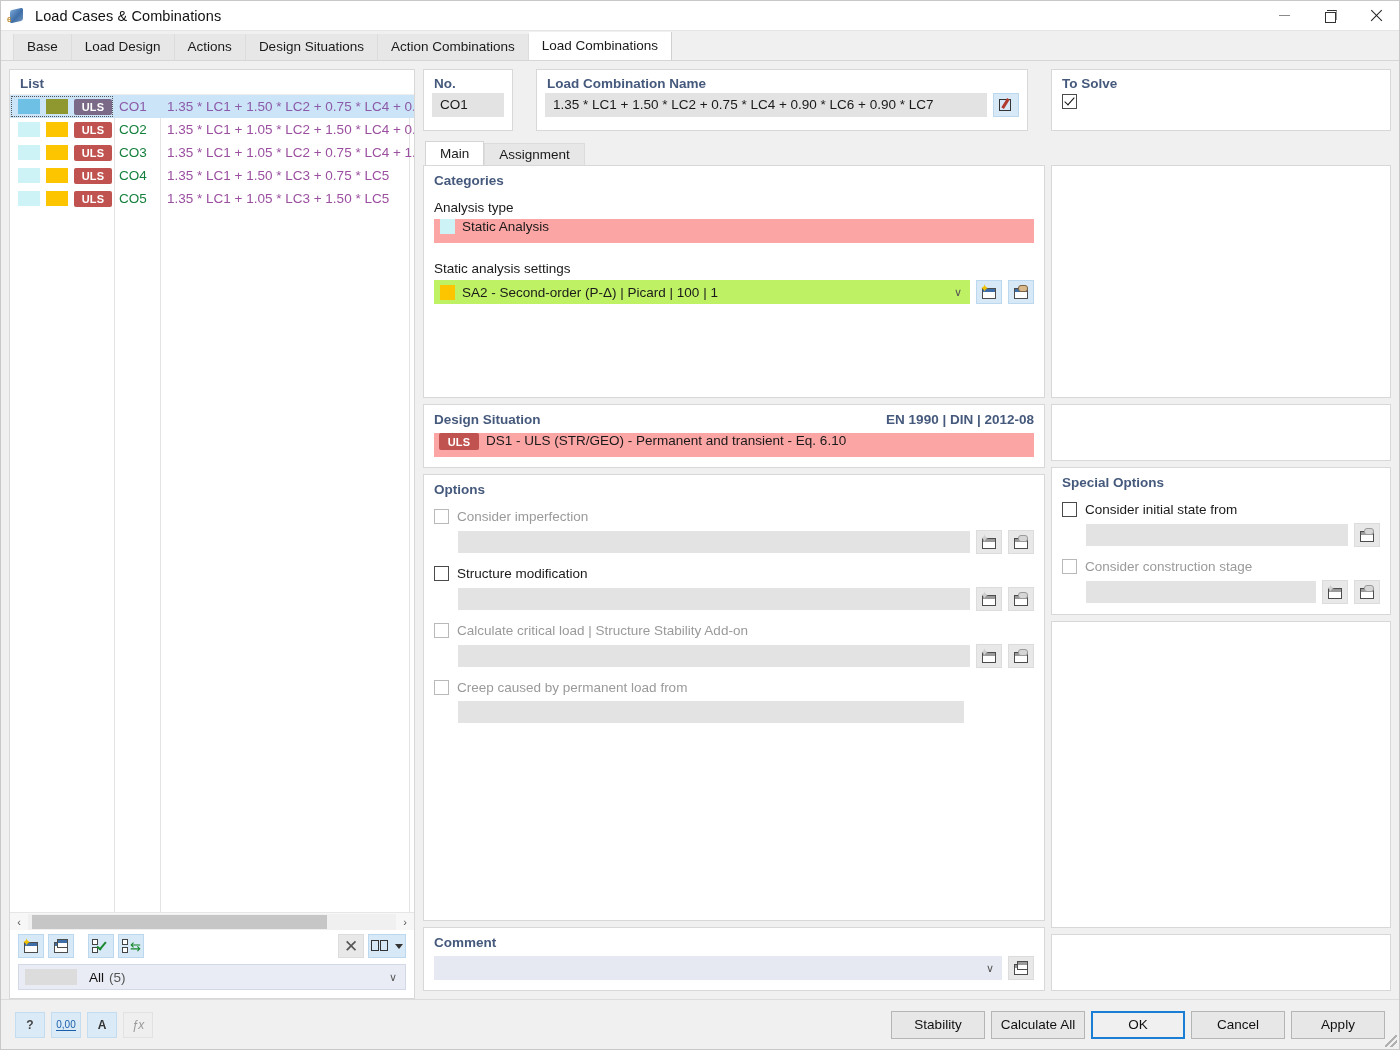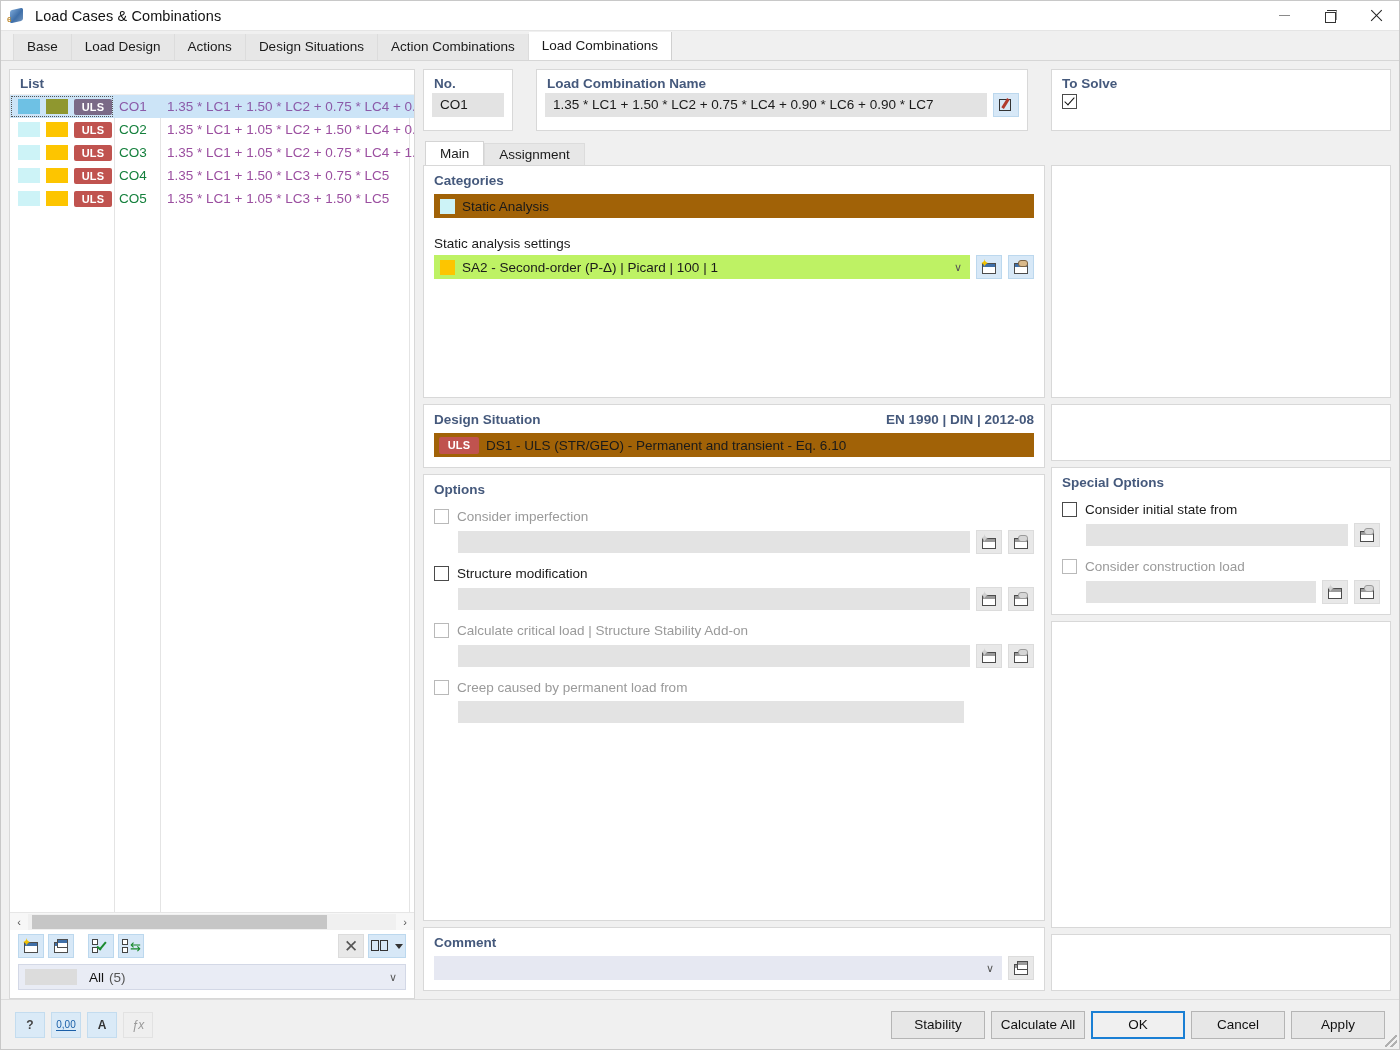--- a/index.html
+++ b/index.html
@@ -255,21 +255,21 @@
   .section { background: #fff; border: 1px solid #d8d8d8; padding: 7px 10px 10px 10px; }
   .section-title {
     font-size: 13.5px; font-weight: bold; color: #45597c; margin-bottom: 6px;
     display: flex; justify-content: space-between; align-items: baseline;
   }
   .section-title .right-note { font-weight: bold; color: #45597c; }
 
   .field-label { font-size: 13.5px; color: #1a1a1a; margin-bottom: 4px; }
 
   .readonly-field {
-    height: 24px; background: #a16207; display: flex; align-items: center;
+    height: 24px; background: #fca5a5; display: flex; align-items: flex-start;
     padding-left: 6px; gap: 7px; font-size: 13.5px;
   }
   .combo {
     height: 24px; background: #bef264; display: flex; align-items: center;
     padding-left: 6px; gap: 7px; font-size: 13.5px; position: relative;
   }
   .combo .caret { margin-left: auto; margin-right: 8px; color: #555; font-size: 11px; }
   .mini-sw { width: 15px; height: 15px; flex: none; }
 
   .row-with-btns { display: flex; align-items: center; gap: 6px; }
@@ -551,20 +551,21 @@
       </div>
 
       <div class="panes">
 
         <div class="center-col">
 
           <div class="section" style="height:233px">
             <div class="section-title">
                 <span>Categories</span>
               </div>
+            <div class="field-label" style="margin-top:12px">Analysis type</div>
             <div class="readonly-field">
               <span class="mini-sw" style="background:#cdf3f7"></span>
               <span>Static Analysis</span>
             </div>
             <div class="field-label" style="margin-top:18px">Static analysis settings</div>
             <div class="row-with-btns">
               <div class="combo grow">
                 <span class="mini-sw" style="background:#fdc500"></span>
                 <span>SA2 - Second-order (P-Δ) | Picard | 100 | 1</span>
                 <span class="caret">∨</span>
@@ -728,21 +729,21 @@
                       <span class="win-title" style="background:#9a9a9a"></span>
                       <span class="hand" style="background:#d6d6d6;border-color:#9a9a9a"></span>
                     </span>
                 </div>
               </div>
             </div>
 
             <div class="opt-row">
               <div class="opt-check dim">
                 <span class="chk dim"></span>
-                <span>Consider construction load</span>
+                <span>Consider construction stage</span>
               </div>
               <div class="row-with-btns" style="margin-top:6px">
                 <div class="opt-input grow" style="margin-top:0;margin-left:24px"></div>
                 <div class="tbtn plain">
                   <span class="ic">
                       <span class="win-body"></span>
                       <span class="win-title" style="background:#9a9a9a"></span>
                       <span class="star" style="color:#cfcfcf">✦</span>
                     </span>
                 </div>

